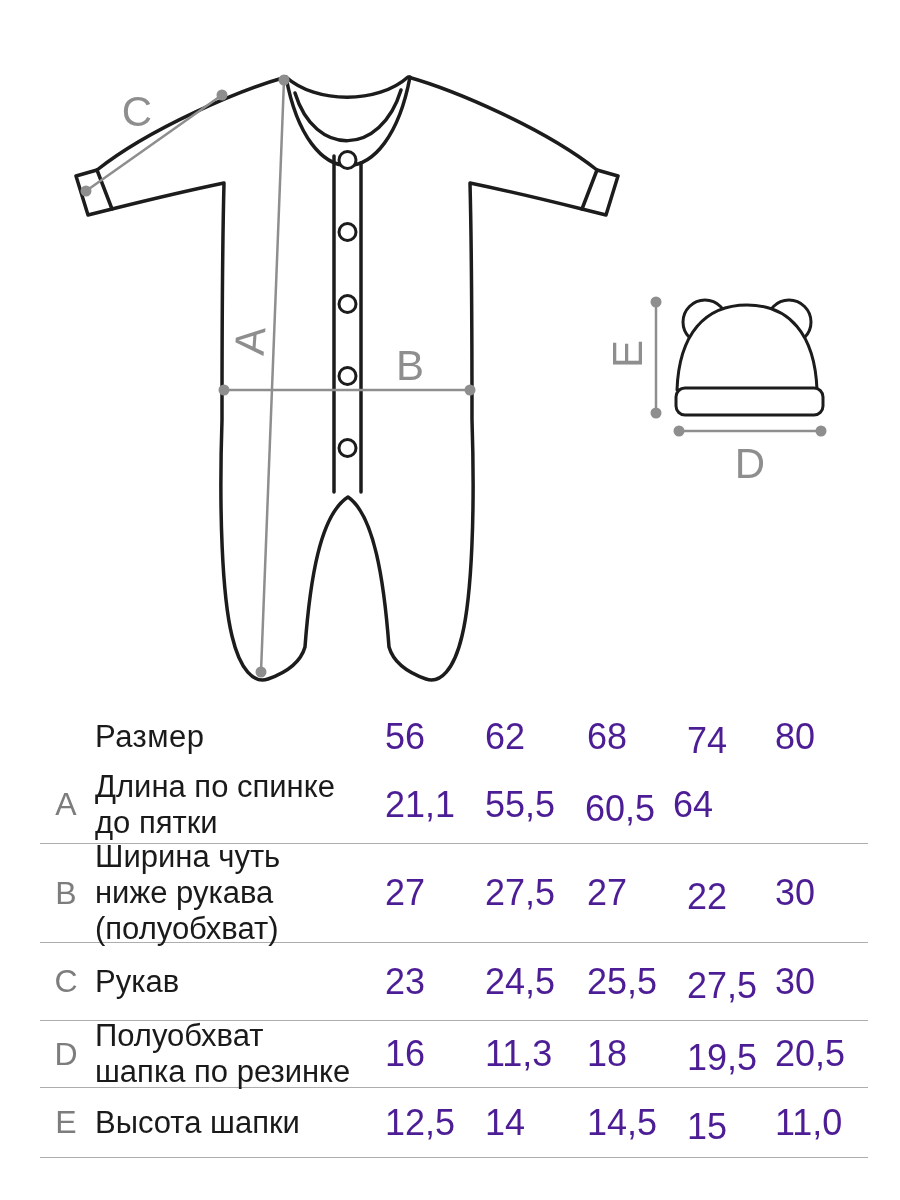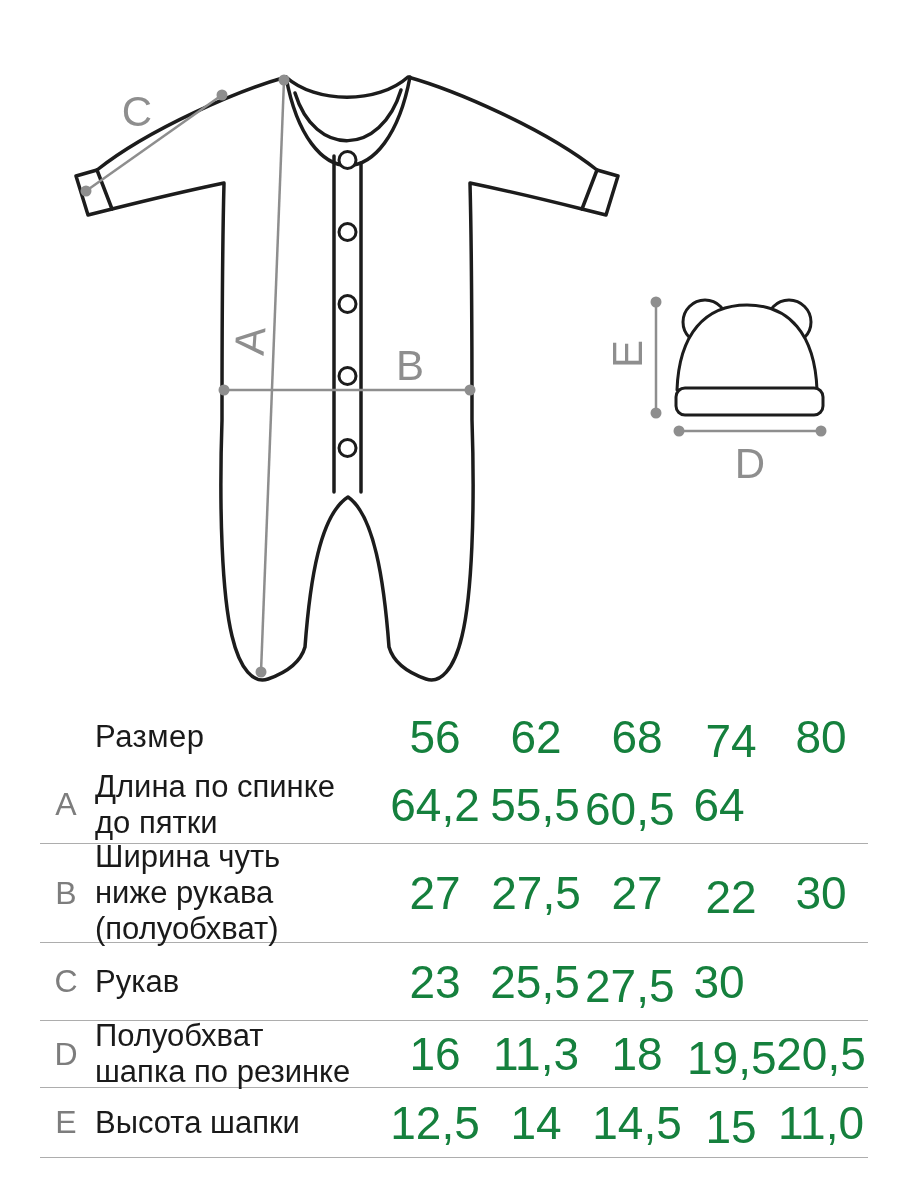--- a/index.html
+++ b/index.html
@@ -23,21 +23,21 @@
   .c-letter{
     width:52px;flex:0 0 52px;text-align:center;
     font-size:32px;color:#7d7d7d;
   }
   .c-label{
     width:293px;flex:0 0 293px;padding-left:3px;box-sizing:border-box;
     font-size:31px;line-height:1.16;color:#1a1a1a;white-space:pre-line;
   }
   .c-label.hdr{font-size:31px;letter-spacing:.5px;}
   .c-val{
-    text-align:center;font-size:46px;color:#15803d;
+    font-size:36px;color:#4c1d95;
   }
   .cv1{width:100px;flex:0 0 100px;}
   .cv2{width:102px;flex:0 0 102px;}
   .cv3{width:100px;flex:0 0 100px;}
   .cv4{width:88px;flex:0 0 88px;margin-top:8px;}
   .cv5{width:92px;flex:0 0 92px;}
 </style>
 </head>
 <body>
 
@@ -122,21 +122,21 @@
       <div class="c-val cv2">62</div>
       <div class="c-val cv3">68</div>
       <div class="c-val cv4">74</div>
       <div class="c-val cv5">80</div>
     </div>
 
     <div class="trow h-a ruled">
       <div class="c-letter">A</div>
       <div class="c-label">Длина по спинке
 до пятки</div>
-      <div class="c-val cv1">64,2</div>
+      <div class="c-val cv1">21,1</div>
       <div class="c-val cv3">55,5</div>
       <div class="c-val cv4">60,5</div>
       <div class="c-val cv5">64</div>
     </div>
 
     <div class="trow h-b ruled">
       <div class="c-letter">B</div>
       <div class="c-label">Ширина чуть
 ниже рукава
 (полуобхват)</div>
@@ -144,20 +144,21 @@
       <div class="c-val cv2">27,5</div>
       <div class="c-val cv3">27</div>
       <div class="c-val cv4">22</div>
       <div class="c-val cv5">30</div>
     </div>
 
     <div class="trow h-c ruled">
       <div class="c-letter">C</div>
       <div class="c-label">Рукав</div>
       <div class="c-val cv1">23</div>
+      <div class="c-val cv2">24,5</div>
       <div class="c-val cv3">25,5</div>
       <div class="c-val cv4">27,5</div>
       <div class="c-val cv5">30</div>
     </div>
 
     <div class="trow h-d ruled">
       <div class="c-letter">D</div>
       <div class="c-label">Полуобхват
 шапка по резинке</div>
       <div class="c-val cv1">16</div>

